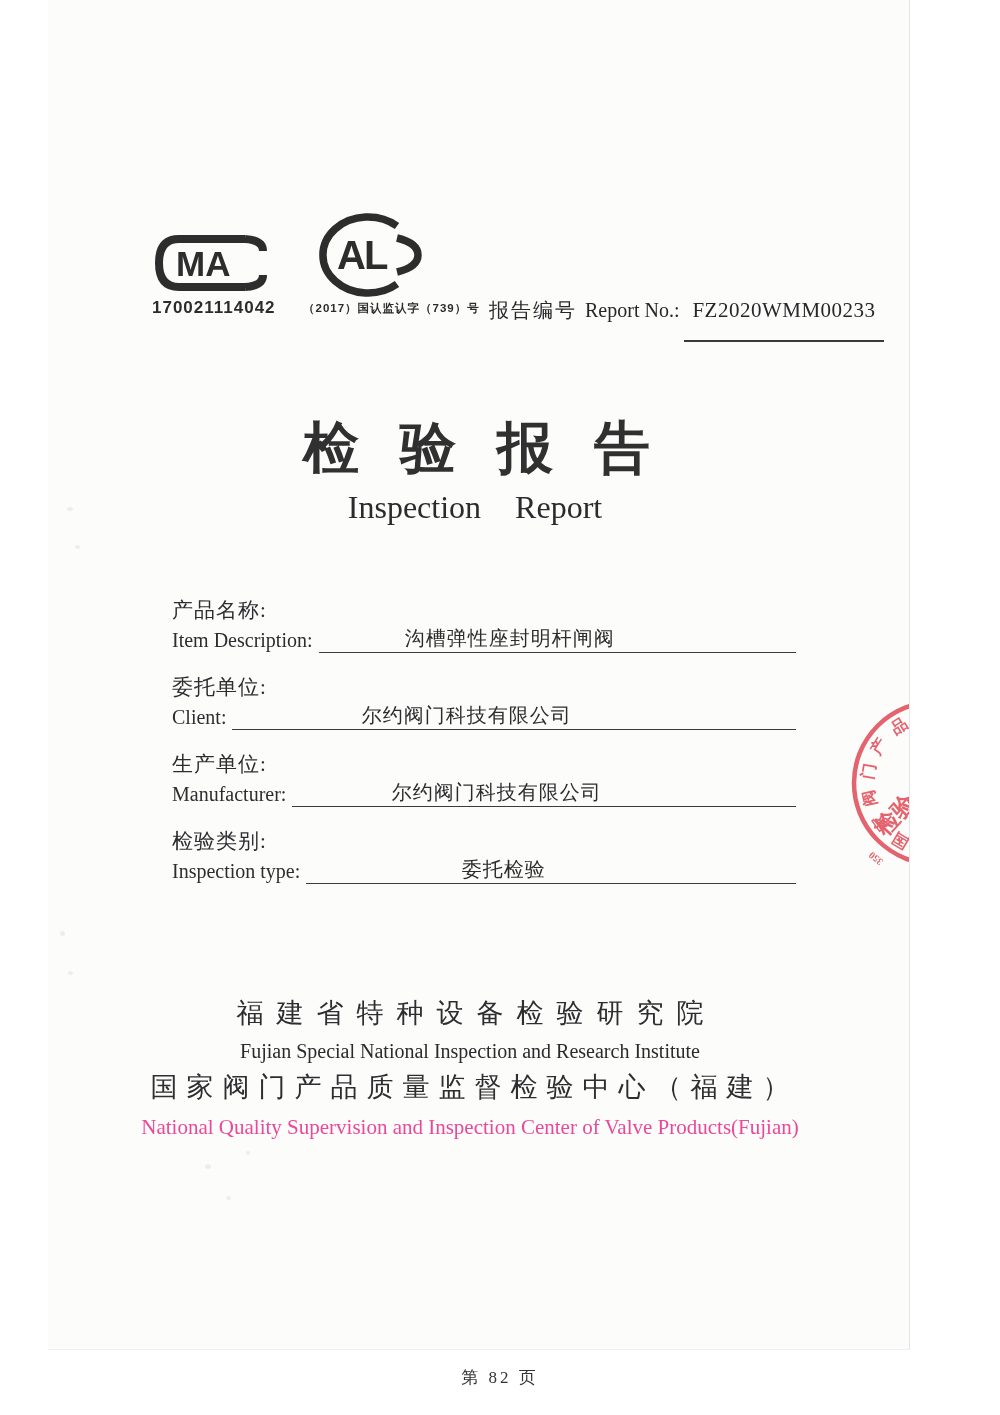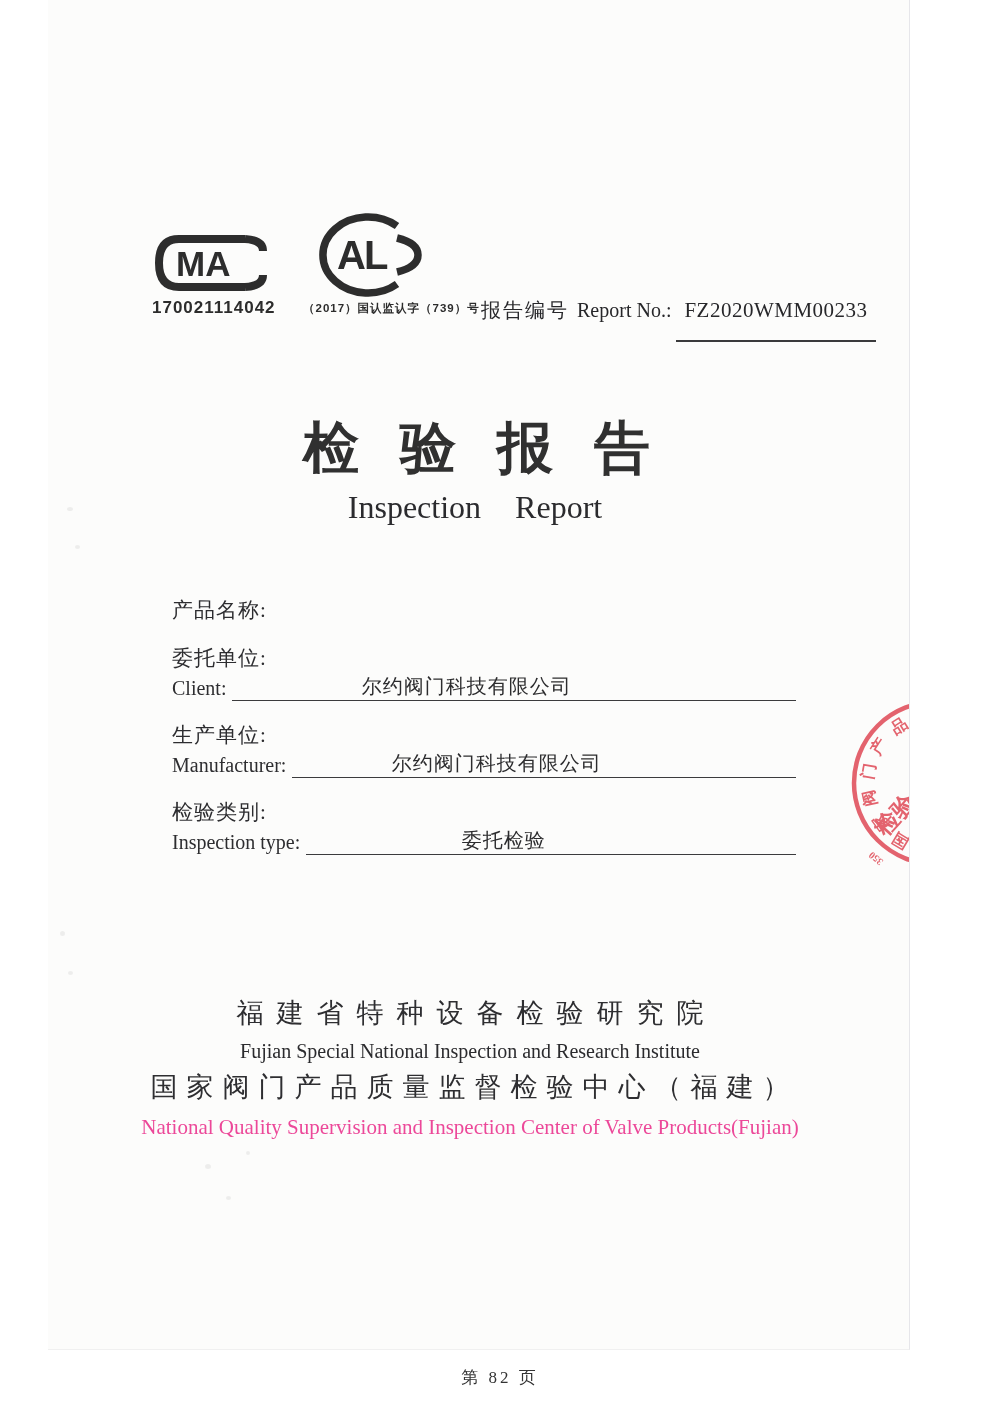--- a/index.html
+++ b/index.html
@@ -26,21 +26,21 @@
   .cal-acc {
     margin-top:4px;
     font-family:"Liberation Sans","DejaVu Sans",sans-serif;
     font-weight:bold; font-size:11.5px; letter-spacing:1px; color:#2c2c2c;
     white-space:nowrap;
   }
   .report-line {
     position:absolute; left:481px; top:297px; white-space:nowrap;
     font-size:20px; color:#27272a;
   }
-  .report-line .cn { letter-spacing:2px; margin-right:8px; }
+  .report-line .cn { letter-spacing:2px; margin-right:8px;margin-left:8px; }
   .report-line .value {
     display:inline-block; border-bottom:2px solid #3a3a3c;
     padding:0 8px 17px 8px; font-size:21px; letter-spacing:0.5px;
   }
   
   .title-cn {
     position:absolute; left:303px; top:411px; white-space:nowrap;
     font-size:56px; letter-spacing:41px; color:#303030; font-weight:700;
   }
   .title-en {
@@ -106,20 +106,24 @@
   <span class="cn">报告编号</span><span>Report No.:</span>
   <span class="value">FZ2020WMM00233</span>
 </div>
 
 <div class="title-cn">检验报告</div>
 <div class="title-en">Inspection Report</div>
 
 <div class="fields">
   <div class="field">
     <div class="field-cn">产品名称:</div>
+    <div class="field-row">
+      <span class="field-en">Item Description:</span>
+      <span class="field-rule">沟槽弹性座封明杆闸阀</span>
+    </div>
   </div>
   <div class="field">
     <div class="field-cn">委托单位:</div>
     <div class="field-row">
       <span class="field-en">Client:</span>
       <span class="field-rule">尔约阀门科技有限公司</span>
     </div>
   </div>
   <div class="field">
     <div class="field-cn">生产单位:</div>

